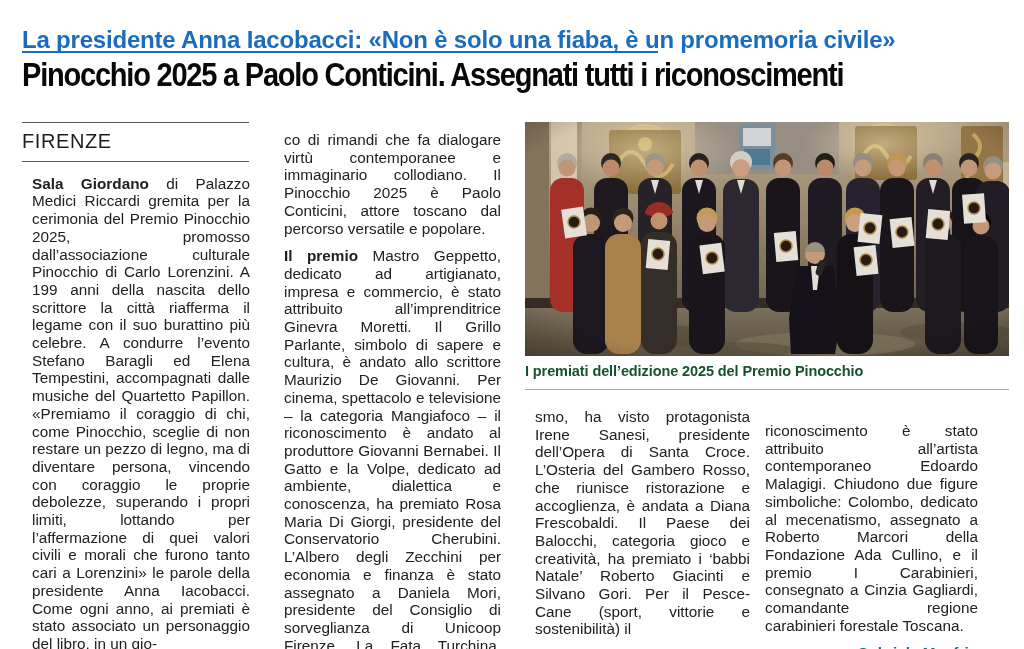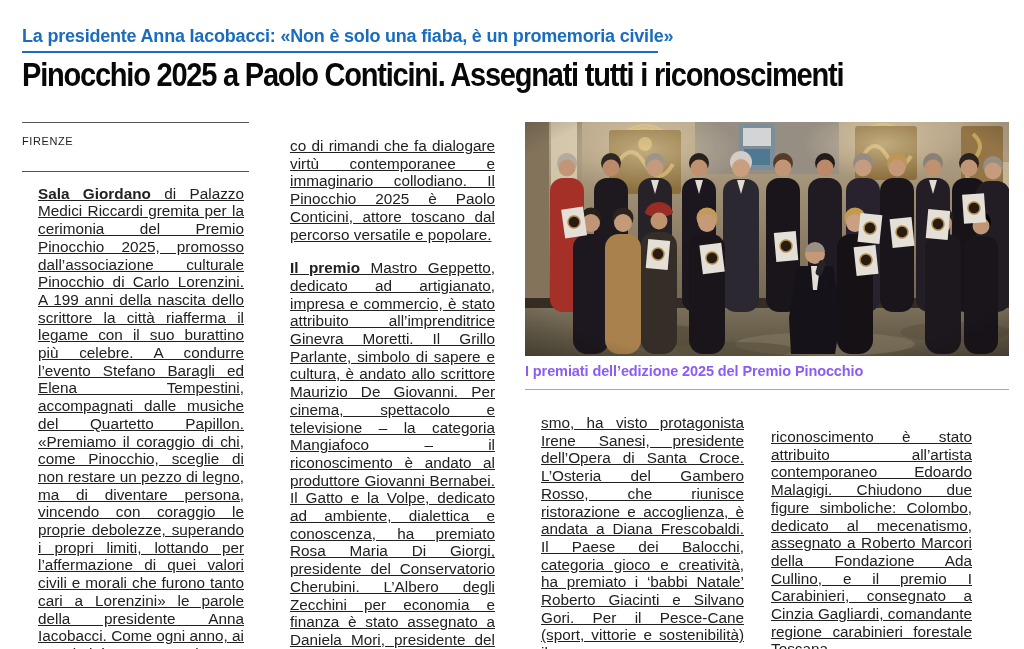--- a/index.html
+++ b/index.html
@@ -3,58 +3,58 @@
 <meta charset="utf-8">
 <style>
   html,body{margin:0;padding:0;}
   body{
     width:1024px;height:649px;position:relative;overflow:hidden;
     background:#ffffff;color:#212121;
     font-family:"Liberation Sans","DejaVu Sans",sans-serif;
   }
   .kicker{
     position:absolute;left:22px;top:26px;
-    font-size:18px;font-weight:700;letter-spacing:-0.2px;
+    font-size:24px;font-weight:700;letter-spacing:-0.2px;
     color:#1a6cbf;white-space:nowrap;
   }
   .kicker-rule{
     position:absolute;left:22px;top:51px;width:636px;height:2px;
     background:#1a6cbf;
   }
   .headline{
     position:absolute;left:22px;top:56px;
     font-size:33px;font-weight:700;color:#080808;
     letter-spacing:-1.4px;white-space:nowrap;
     transform:scaleX(0.88);transform-origin:left top;
   }
   .col{
     position:absolute;text-align:justify;text-align-last:left;
     font-size:15.3px;line-height:17.7px;color:#212121;
   }
-  .col p{margin:16px;text-decoration:underline;}
+  .col p{margin:10px;}
   #col1{left:22px;top:118px;width:238px;}
   #col2{left:274px;top:121px;width:237px;}
   #col3{left:525px;top:398px;width:235px;}
   #col4{left:755px;top:412px;width:233px;}
   .rule-dark{height:1px;width:227px;background:#565656;}
   .rule-dark.first{margin-top:4px;}
   .dateline{
-    font-size:11px;font-weight:400;letter-spacing:0.6px;color:#1d1d1d;
-    margin:10px 0 20px;text-align:center;
+    font-size:20px;font-weight:400;letter-spacing:0.6px;color:#1d1d1d;
+    margin:10px 0 10px;text-align:center;
   }
   .body-start{margin-top:13px !important;}
   .lead{font-weight:700;}
   .photo-wrap{
     position:absolute;left:525px;top:122px;width:484px;height:234px;
     background:#332c24;
   }
   .photo-wrap svg{display:block;}
   .caption{
     position:absolute;left:525px;top:363px;width:484px;
-    font-size:14.5px;font-weight:700;letter-spacing:-0.1px;color:#8b5cf6;
+    font-size:14.5px;font-weight:700;letter-spacing:-0.1px;color:#14532d;
   }
   .caption-rule{
     position:absolute;left:525px;top:389px;width:484px;height:1px;
     background:#a9a9a9;
   }
   .byline{
     text-align:right;text-align-last:right;font-weight:700;color:#0f766e;
   }
 </style>
 </head>

